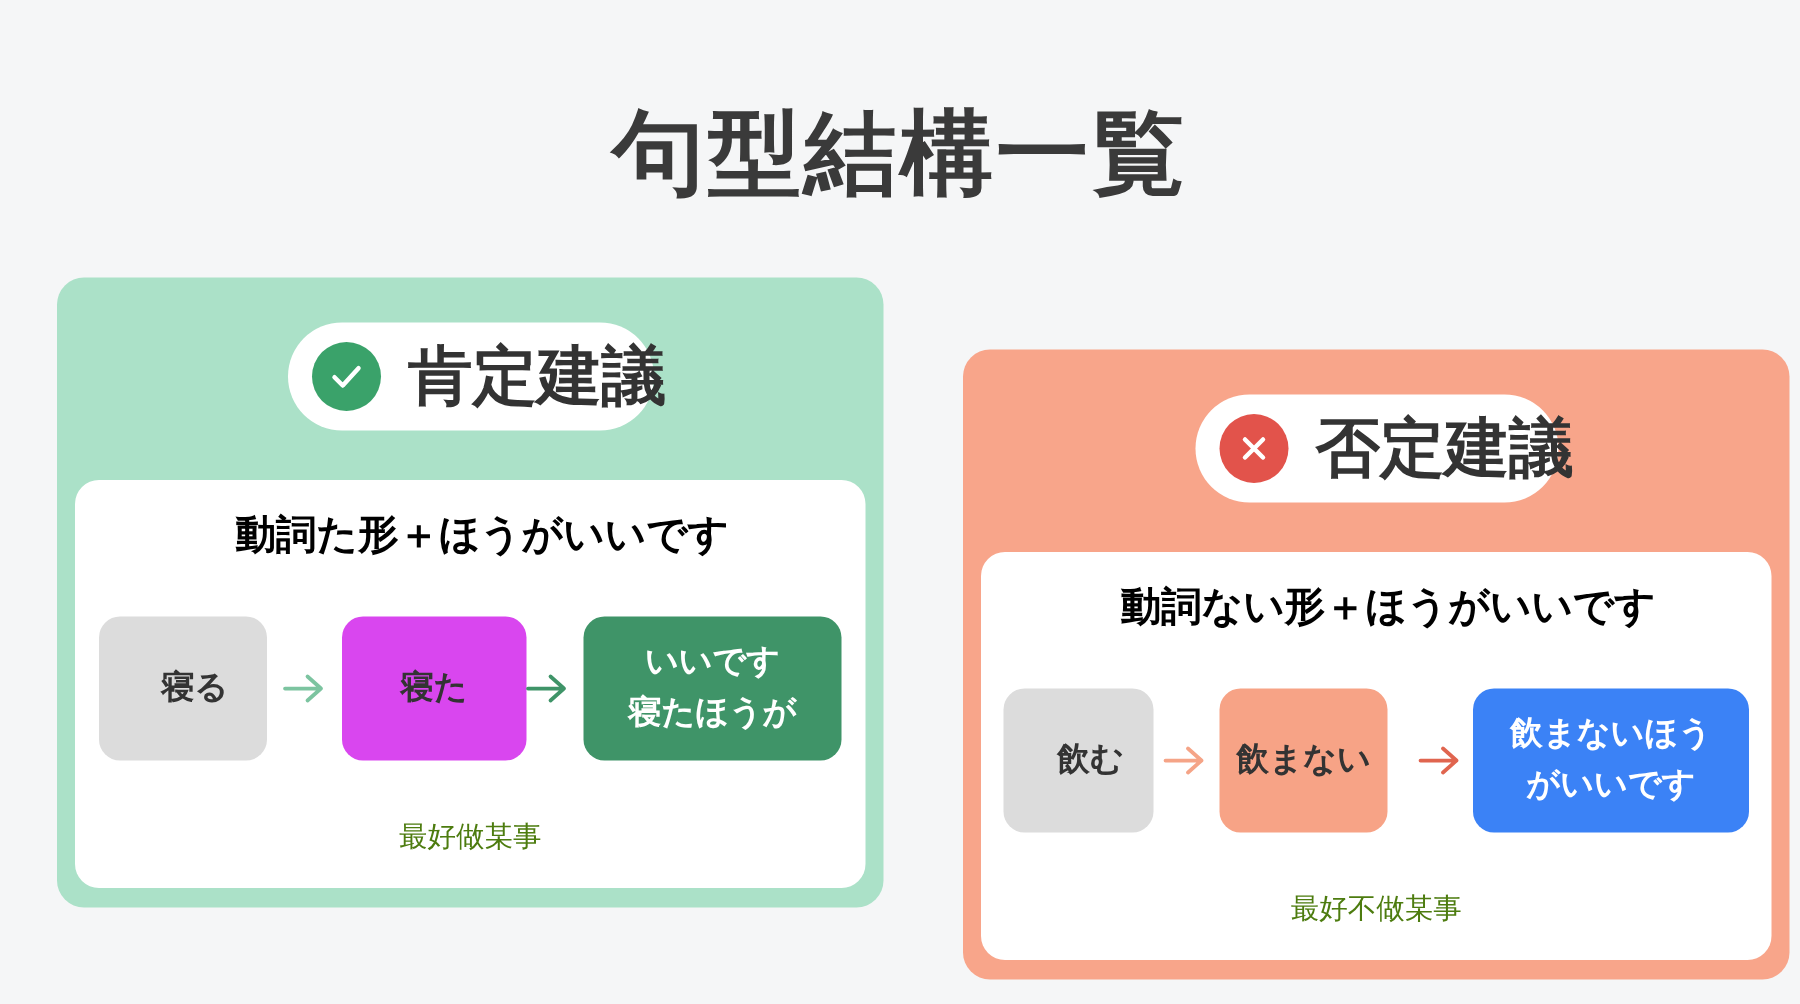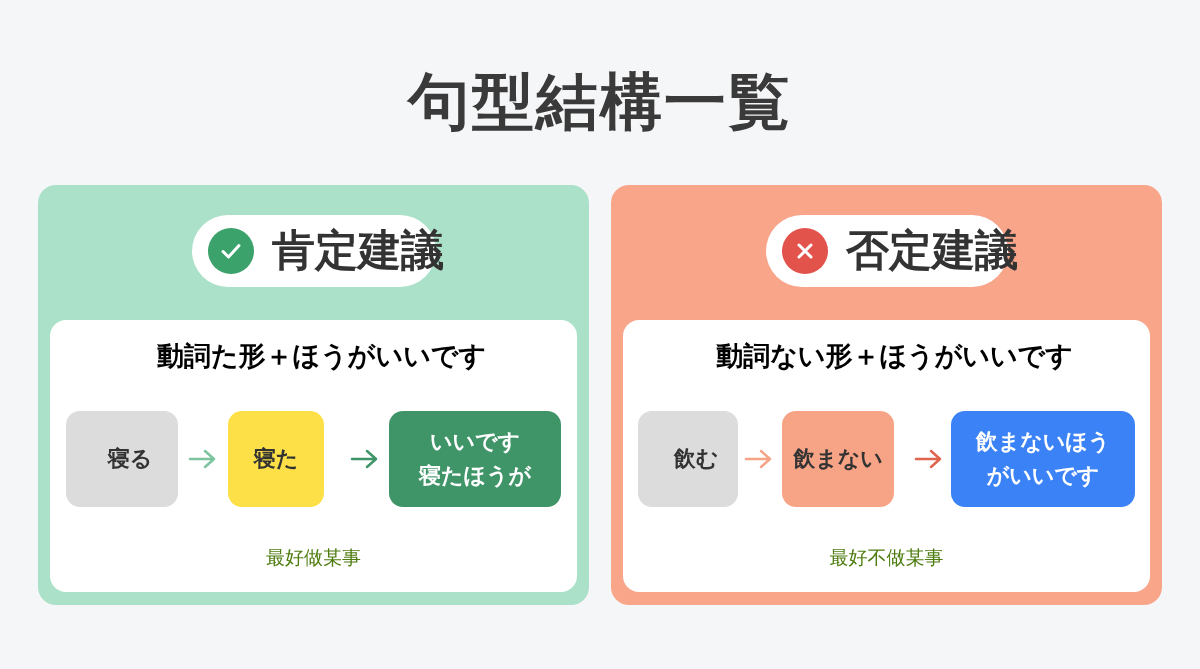--- a/index.html
+++ b/index.html
@@ -13,21 +13,21 @@
   .title {
     position: absolute; left: 0; top: 62px; width: 1200px;
     text-align: center; font-size: 62px; font-weight: bold;
     color: #3a3a3a; letter-spacing: 2px; line-height: 80px;
   }
   .panel {
     position: absolute; top: 185px; width: 551px; height: 420px;
     border-radius: 18px;
   }
   .panel.pos { left: 38px; background: #abe1c8; }
-  .panel.neg { left: 611px; background: #f8a58a; }
+  .panel.neg { left: 642px; background: #f8a58a; margin-top: 48px; }
   .pill {
     position: absolute; top: 30px; height: 72px;
     background: #fff; border-radius: 36px;
     display: flex; align-items: center; padding: 0 22px 0 16px;
     box-sizing: border-box;
   }
   .panel.pos .pill { left: 154px; width: 244px; }
   .panel.neg .pill { left: 155px; width: 242px; }
   .pill .icon {
     width: 46px; height: 46px; border-radius: 50%;
@@ -56,21 +56,21 @@
   .box.base { background: #dcdcdc; color: #333; padding-left: 24px; }
   .arrow {
     position: absolute; top: 126px; width: 30px; height: 26px;
   }
   .note {
     position: absolute; left: 0; right: 0; top: 225px;
     text-align: center; font-size: 19px; color: #4d7c0f;
   }
   
   .panel.pos .b1 { left: 16px; width: 112px; }
-  .panel.pos .b2 { left: 178px; width: 96px; background: #fde047; color: #333; }
+  .panel.pos .b2 { left: 178px; width: 123px; background: #d946ef; color: #333; }
   .panel.pos .b3 { left: 339px; width: 172px; background: #3f9468; color: #fff; }
   .panel.pos .a1 { left: 138px; }
   .panel.pos .a2 { left: 300px; }
   
   .panel.neg .b1 { left: 15px; width: 100px; }
   .panel.neg .b2 { left: 159px; width: 112px; background: #f7a386; color: #333; }
   .panel.neg .b3 { left: 328px; width: 184px; background: #3b82f6; color: #fff; }
   .panel.neg .a1 { left: 121px; }
   .panel.neg .a2 { left: 291px; }
 </style>

